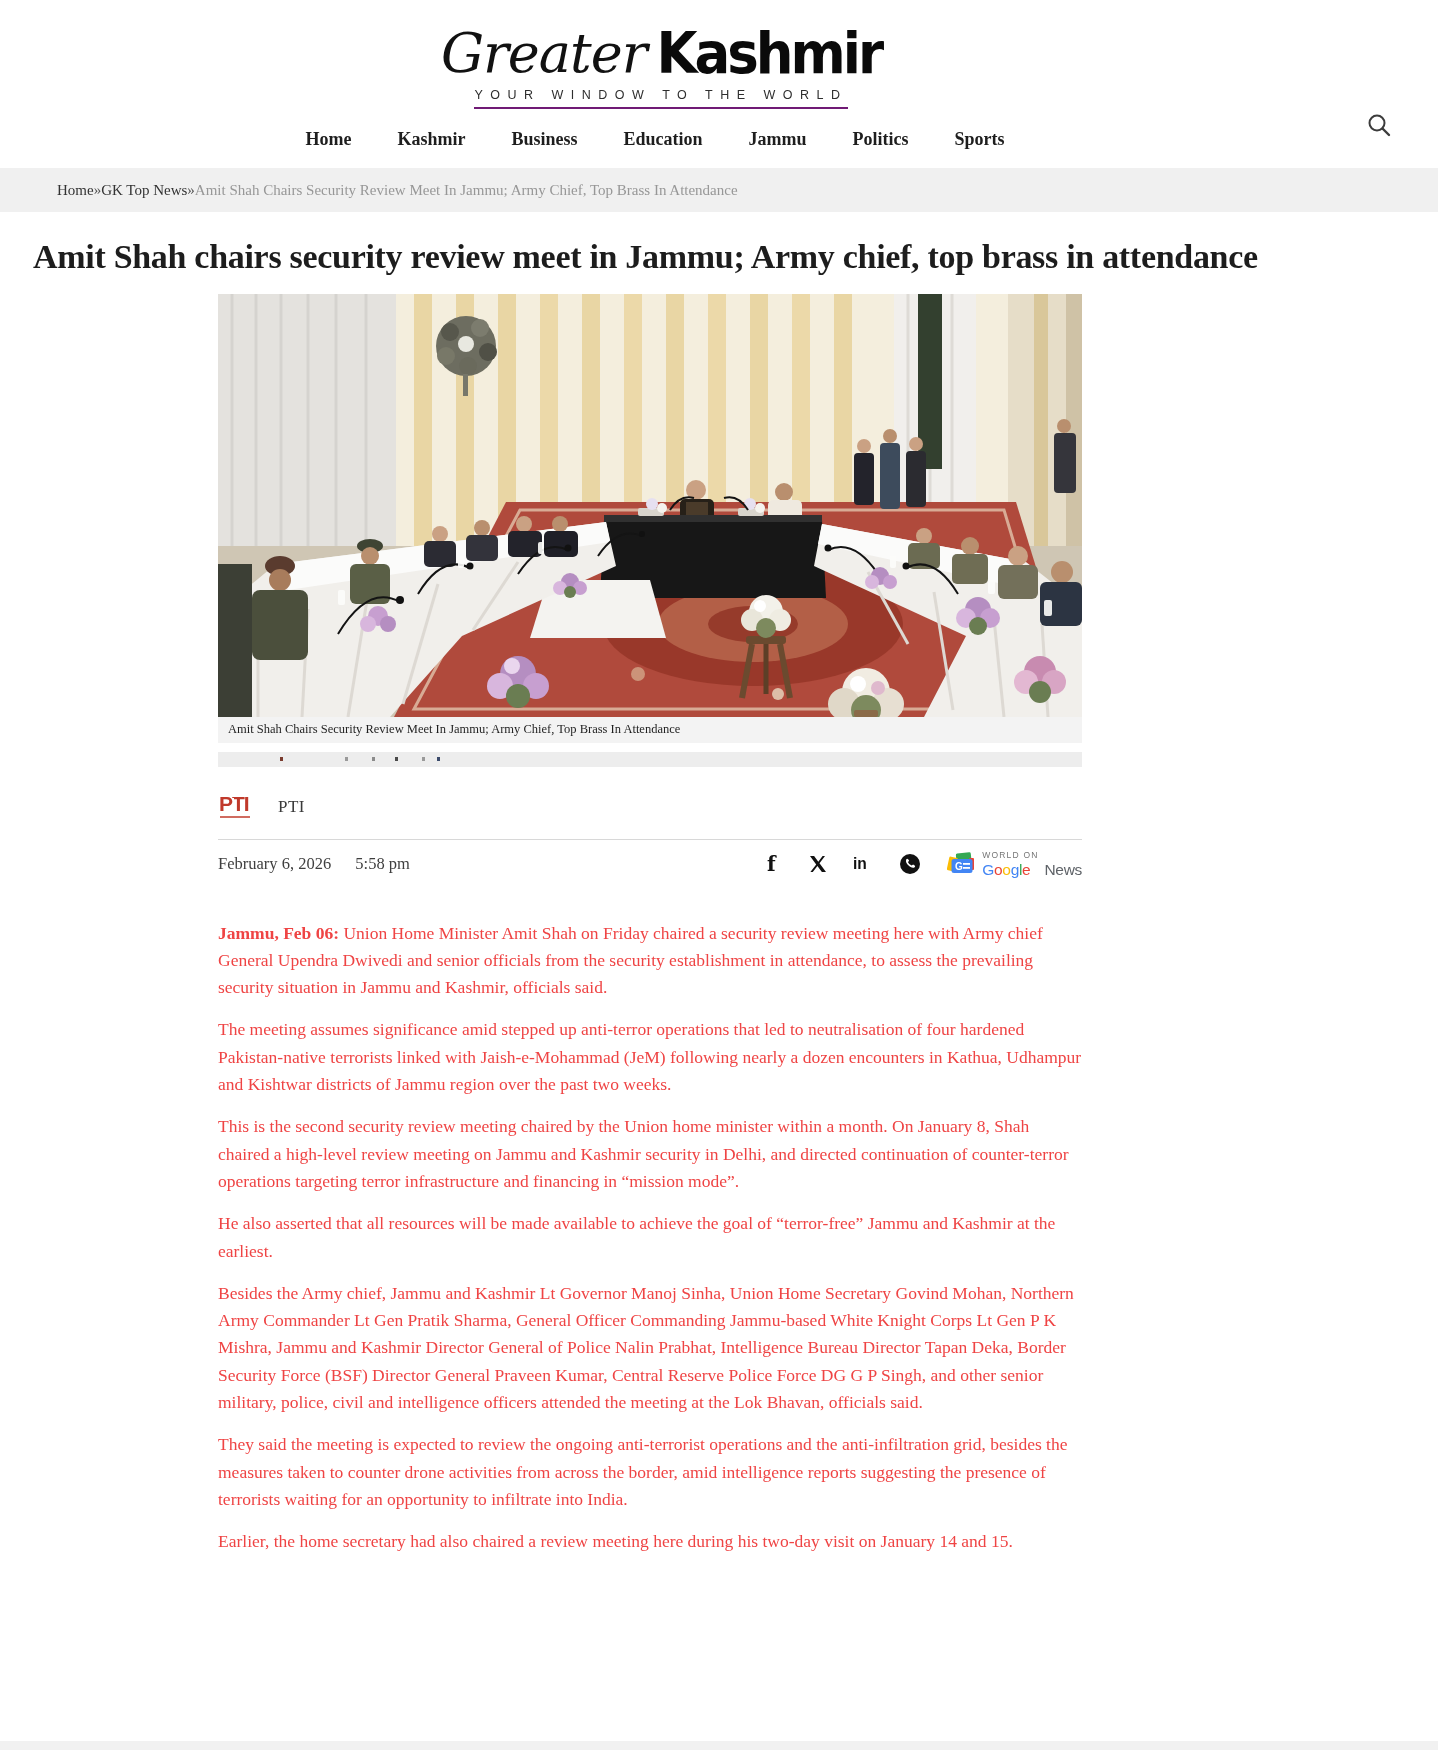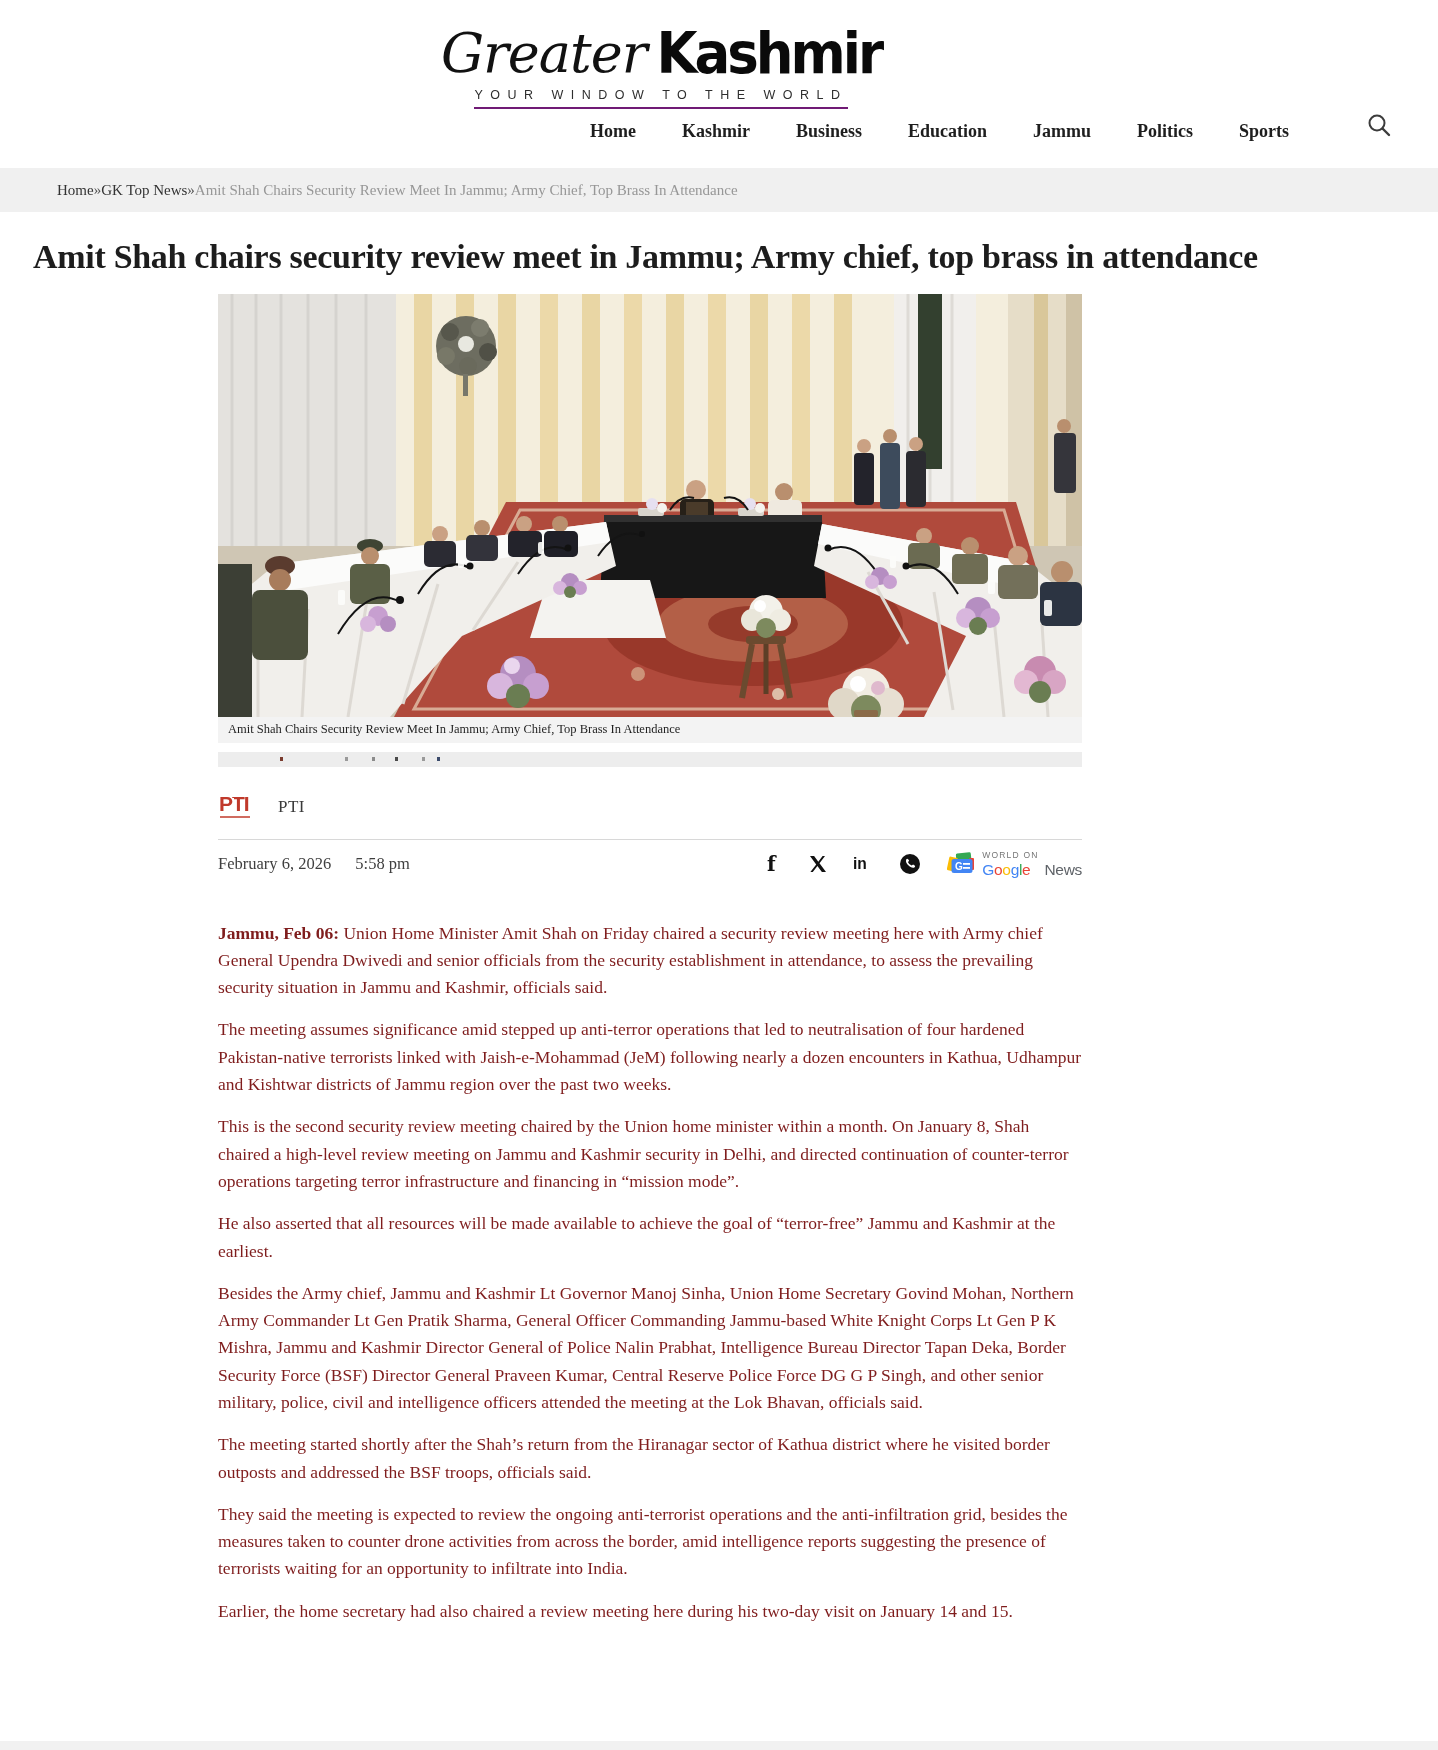--- a/index.html
+++ b/index.html
@@ -7,21 +7,21 @@
   #page { position:relative; width:1438px; height:1750px; background:#fff; overflow:hidden; margin:0 auto; }
 
   
   .header { position:relative; height:150px; background:#fff; }
   .header-inner { width:1310px; text-align:center; padding-top:22px; }
   .logo { display:inline-block; cursor:pointer;margin-left:12px; }
   .logo-line { white-space:nowrap; }
   .logo-greater { font-family:"DejaVu Serif", serif; font-style:italic; font-size:54px; color:#111; letter-spacing:-1px; }
   .logo-kashmir { font-family:"DejaVu Sans", sans-serif; font-weight:800; font-size:53px; color:#0a0a0a; letter-spacing:-3px; display:inline-block; transform:scaleY(1.08); margin-left:10px; }
   .logo-tagline { display:inline-block; margin-top:2px; font-family:"Liberation Sans", sans-serif; font-size:12.5px; color:#2e2e2e; letter-spacing:7.5px; padding-bottom:5px; border-bottom:2px solid #701a75; }
-  .nav { margin-top:12px; text-align:right; }
+  .nav { margin-top:20px; text-align:center; }
   .nav-item { display:inline-block; margin:0 21px; font-size:18px; font-weight:600; color:#1e1e1e; cursor:pointer; }
   .search-btn { position:absolute; left:1366px; top:112px; width:28px; height:28px; cursor:pointer; }
 
   
   .crumb-band { margin-top:18px; height:44px; background:#f0f0f0; line-height:44px; padding-left:57px; font-size:15px; white-space:nowrap; overflow:hidden; }
   .crumb-link { color:#333; cursor:pointer; }
   .crumb-sep { color:#555; }
   .crumb-current { color:#979797; }
 
   
@@ -46,21 +46,21 @@
   .share-icon { width:22px; height:22px; cursor:pointer; display:flex; align-items:center; justify-content:center; }
   .gnews-badge { display:flex; align-items:center; gap:7px; cursor:pointer; margin-left:2px; }
   .gnews-text { font-family:"Liberation Sans", sans-serif; line-height:1.1; }
   .follow-on { font-size:8.5px; color:#757575; letter-spacing:1.2px; }
   .gname { font-size:15.5px; letter-spacing:-0.3px; }
   .gl-b { color:#4285F4; } .gl-r { color:#EA4335; } .gl-y { color:#FBBC05; } .gl-g { color:#34A853; }
   .gnews-news { color:#5f6368; margin-left:14px; }
 
   
   .article-body { margin:42px 0 0 218px; width:864px; }
-  .article-body p { font-size:17.5px; line-height:1.56; color:#7f1d1d; margin-bottom:15px; }
+  .article-body p { font-size:17.5px; line-height:1.56; color:#ef4444; margin-bottom:15px; }
   .article-body strong { font-weight:700; }
 
   .footer-strip { position:absolute; left:0; bottom:0; width:1438px; height:9px; background:#f1f1f1; }
 </style>
 </head>
 <body>
 
 <div id="page">
 
   <div class="header">
@@ -394,19 +394,18 @@
       </div>
     </div>
   </div>
 
   <div class="article-body">
     <p><strong>Jammu, Feb 06:</strong><span> Union Home Minister Amit Shah on Friday chaired a security review meeting here with Army chief General Upendra Dwivedi and senior officials from the security establishment in attendance, to assess the prevailing security situation in Jammu and Kashmir, officials said.</span></p>
     <p><strong></strong><span>The meeting assumes significance amid stepped up anti-terror operations that led to neutralisation of four hardened Pakistan-native terrorists linked with Jaish-e-Mohammad (JeM) following nearly a dozen encounters in Kathua, Udhampur and Kishtwar districts of Jammu region over the past two weeks.</span></p>
     <p><strong></strong><span>This is the second security review meeting chaired by the Union home minister within a month. On January 8, Shah chaired a high-level review meeting on Jammu and Kashmir security in Delhi, and directed continuation of counter-terror operations targeting terror infrastructure and financing in “mission mode”.</span></p>
     <p><strong></strong><span>He also asserted that all resources will be made available to achieve the goal of “terror-free” Jammu and Kashmir at the earliest.</span></p>
     <p><strong></strong><span>Besides the Army chief, Jammu and Kashmir Lt Governor Manoj Sinha, Union Home Secretary Govind Mohan, Northern Army Commander Lt Gen Pratik Sharma, General Officer Commanding Jammu-based White Knight Corps Lt Gen P K Mishra, Jammu and Kashmir Director General of Police Nalin Prabhat, Intelligence Bureau Director Tapan Deka, Border Security Force (BSF) Director General Praveen Kumar, Central Reserve Police Force DG G P Singh, and other senior military, police, civil and intelligence officers attended the meeting at the Lok Bhavan, officials said.</span></p>
-    <p><strong></strong><span>The meeting started shortly after the Shah’s return from the Hiranagar sector of Kathua district where he visited border outposts and addressed the BSF troops, officials said.</span></p>
     <p><strong></strong><span>They said the meeting is expected to review the ongoing anti-terrorist operations and the anti-infiltration grid, besides the measures taken to counter drone activities from across the border, amid intelligence reports suggesting the presence of terrorists waiting for an opportunity to infiltrate into India.</span></p>
     <p><strong></strong><span>Earlier, the home secretary had also chaired a review meeting here during his two-day visit on January 14 and 15.</span></p>
   </div>
 
   <div class="footer-strip"></div>
 </div>
 
 </body></html>

